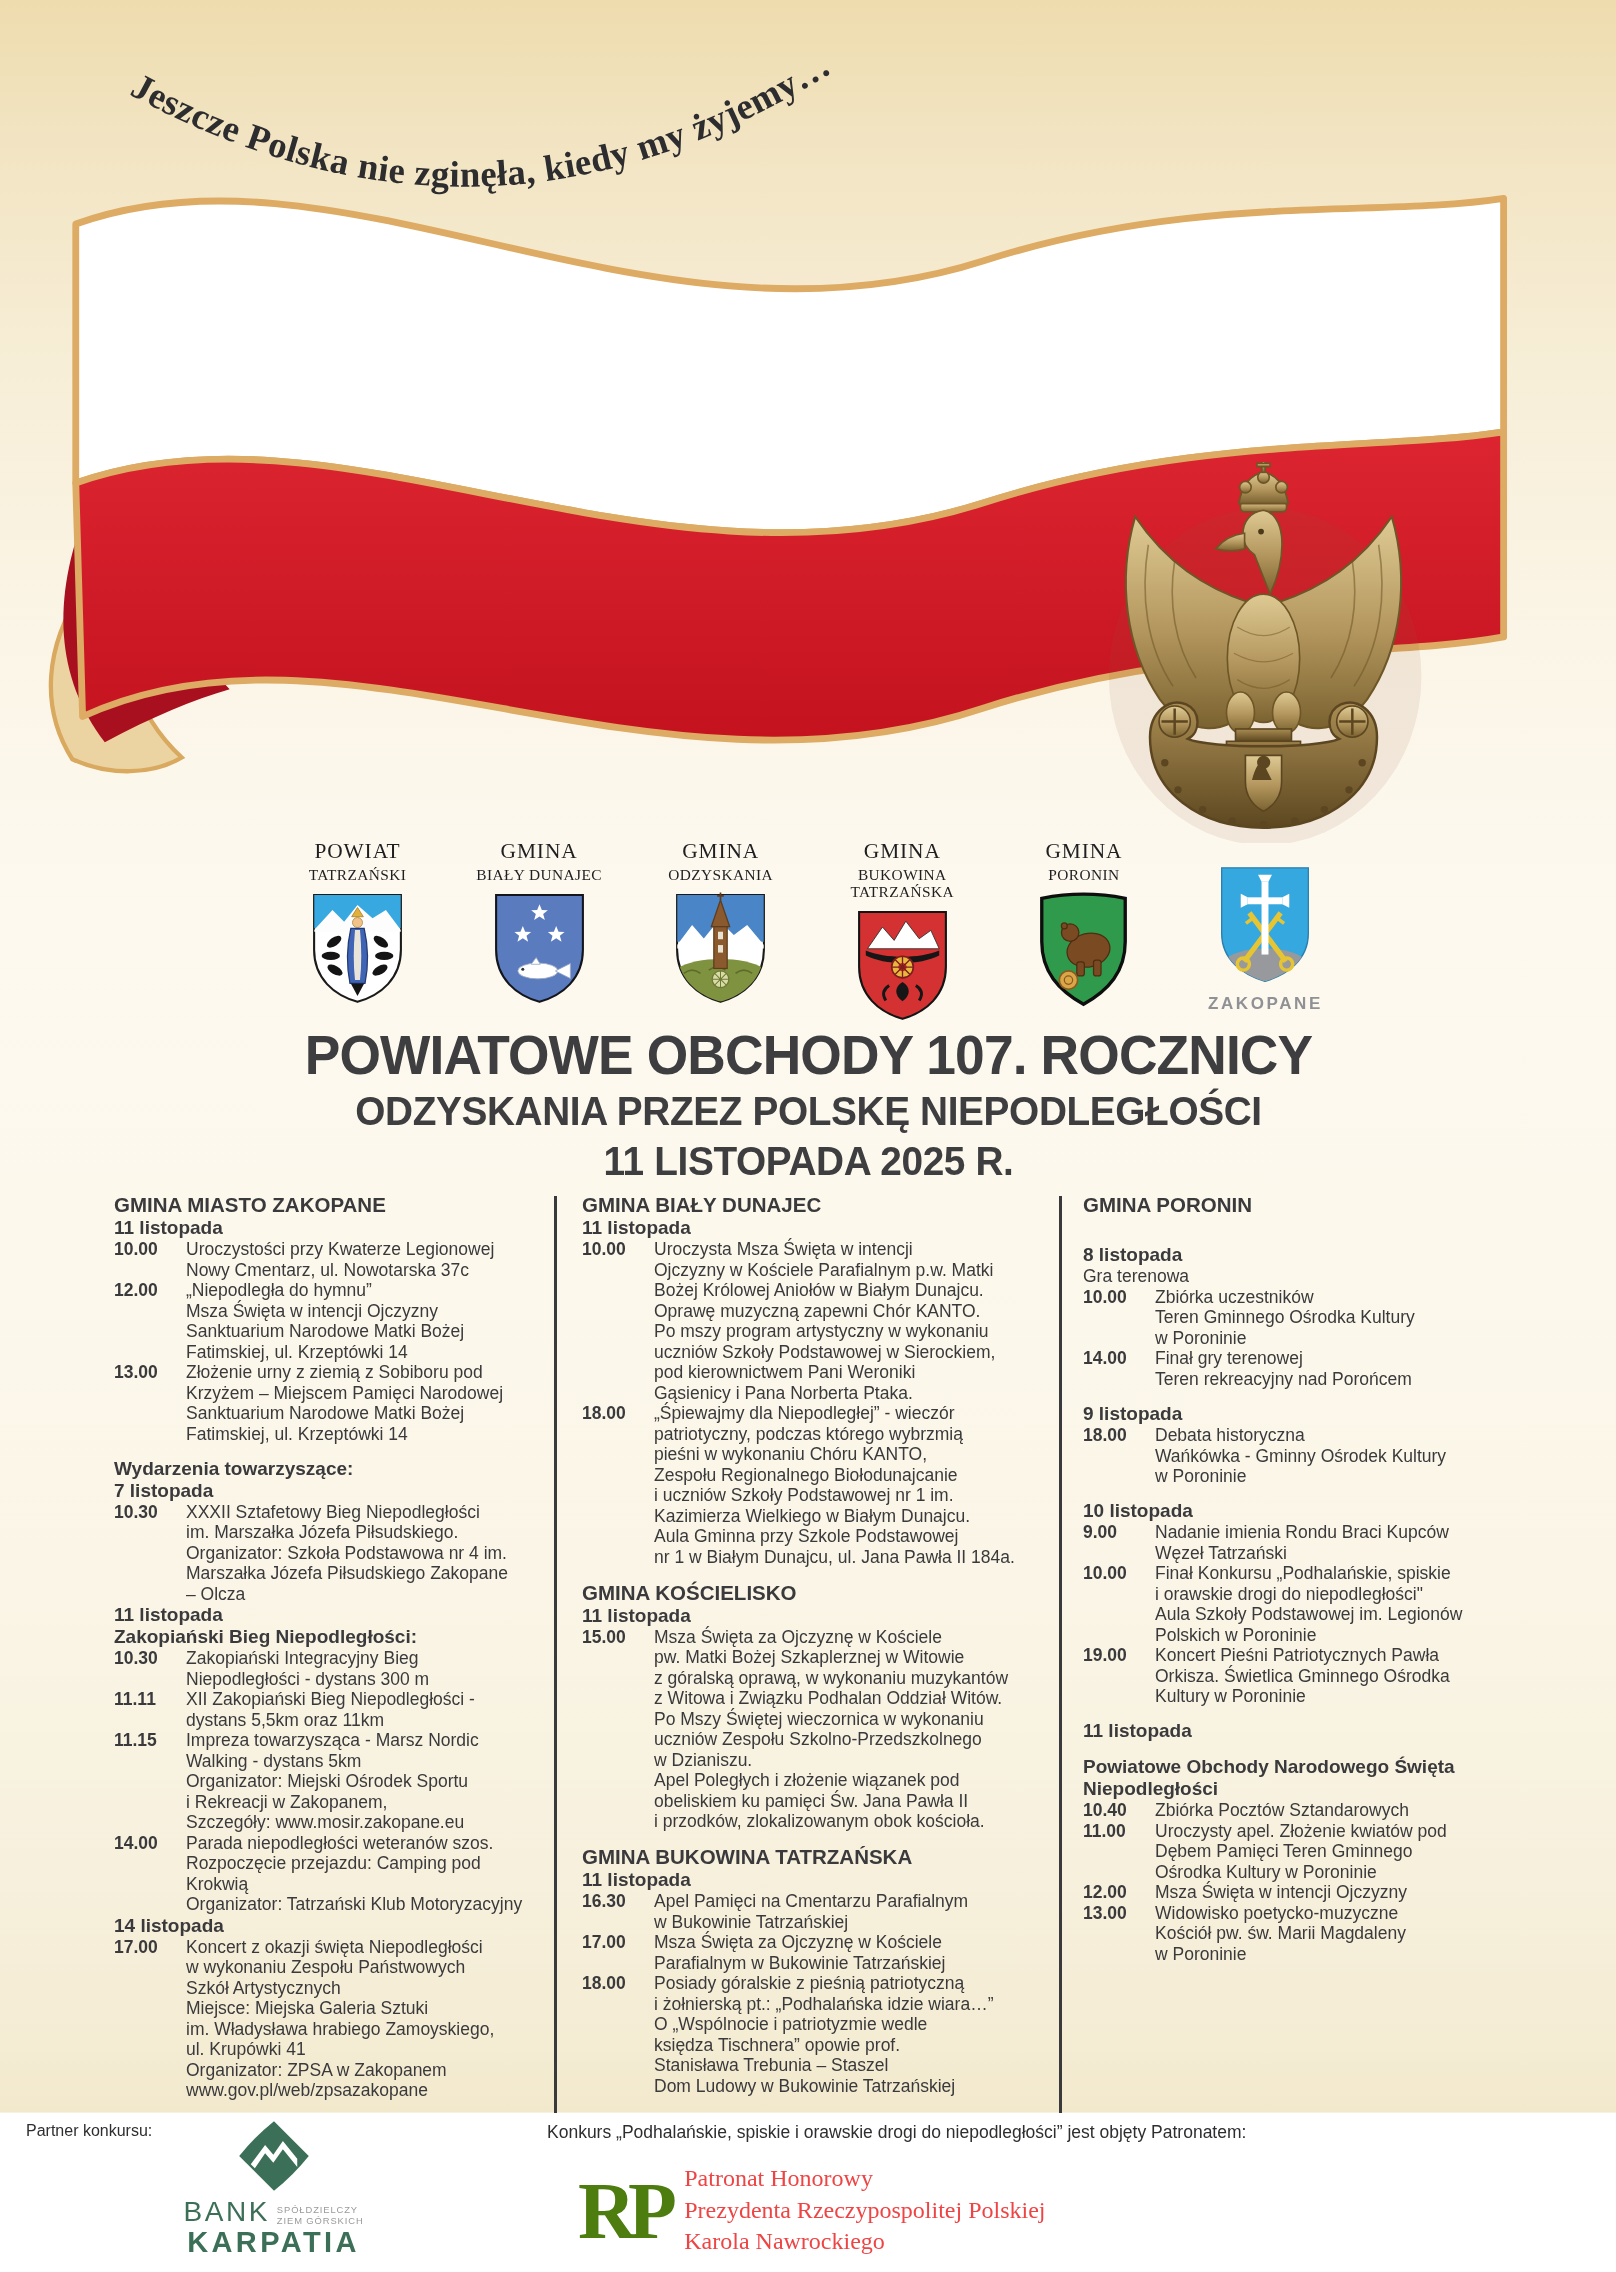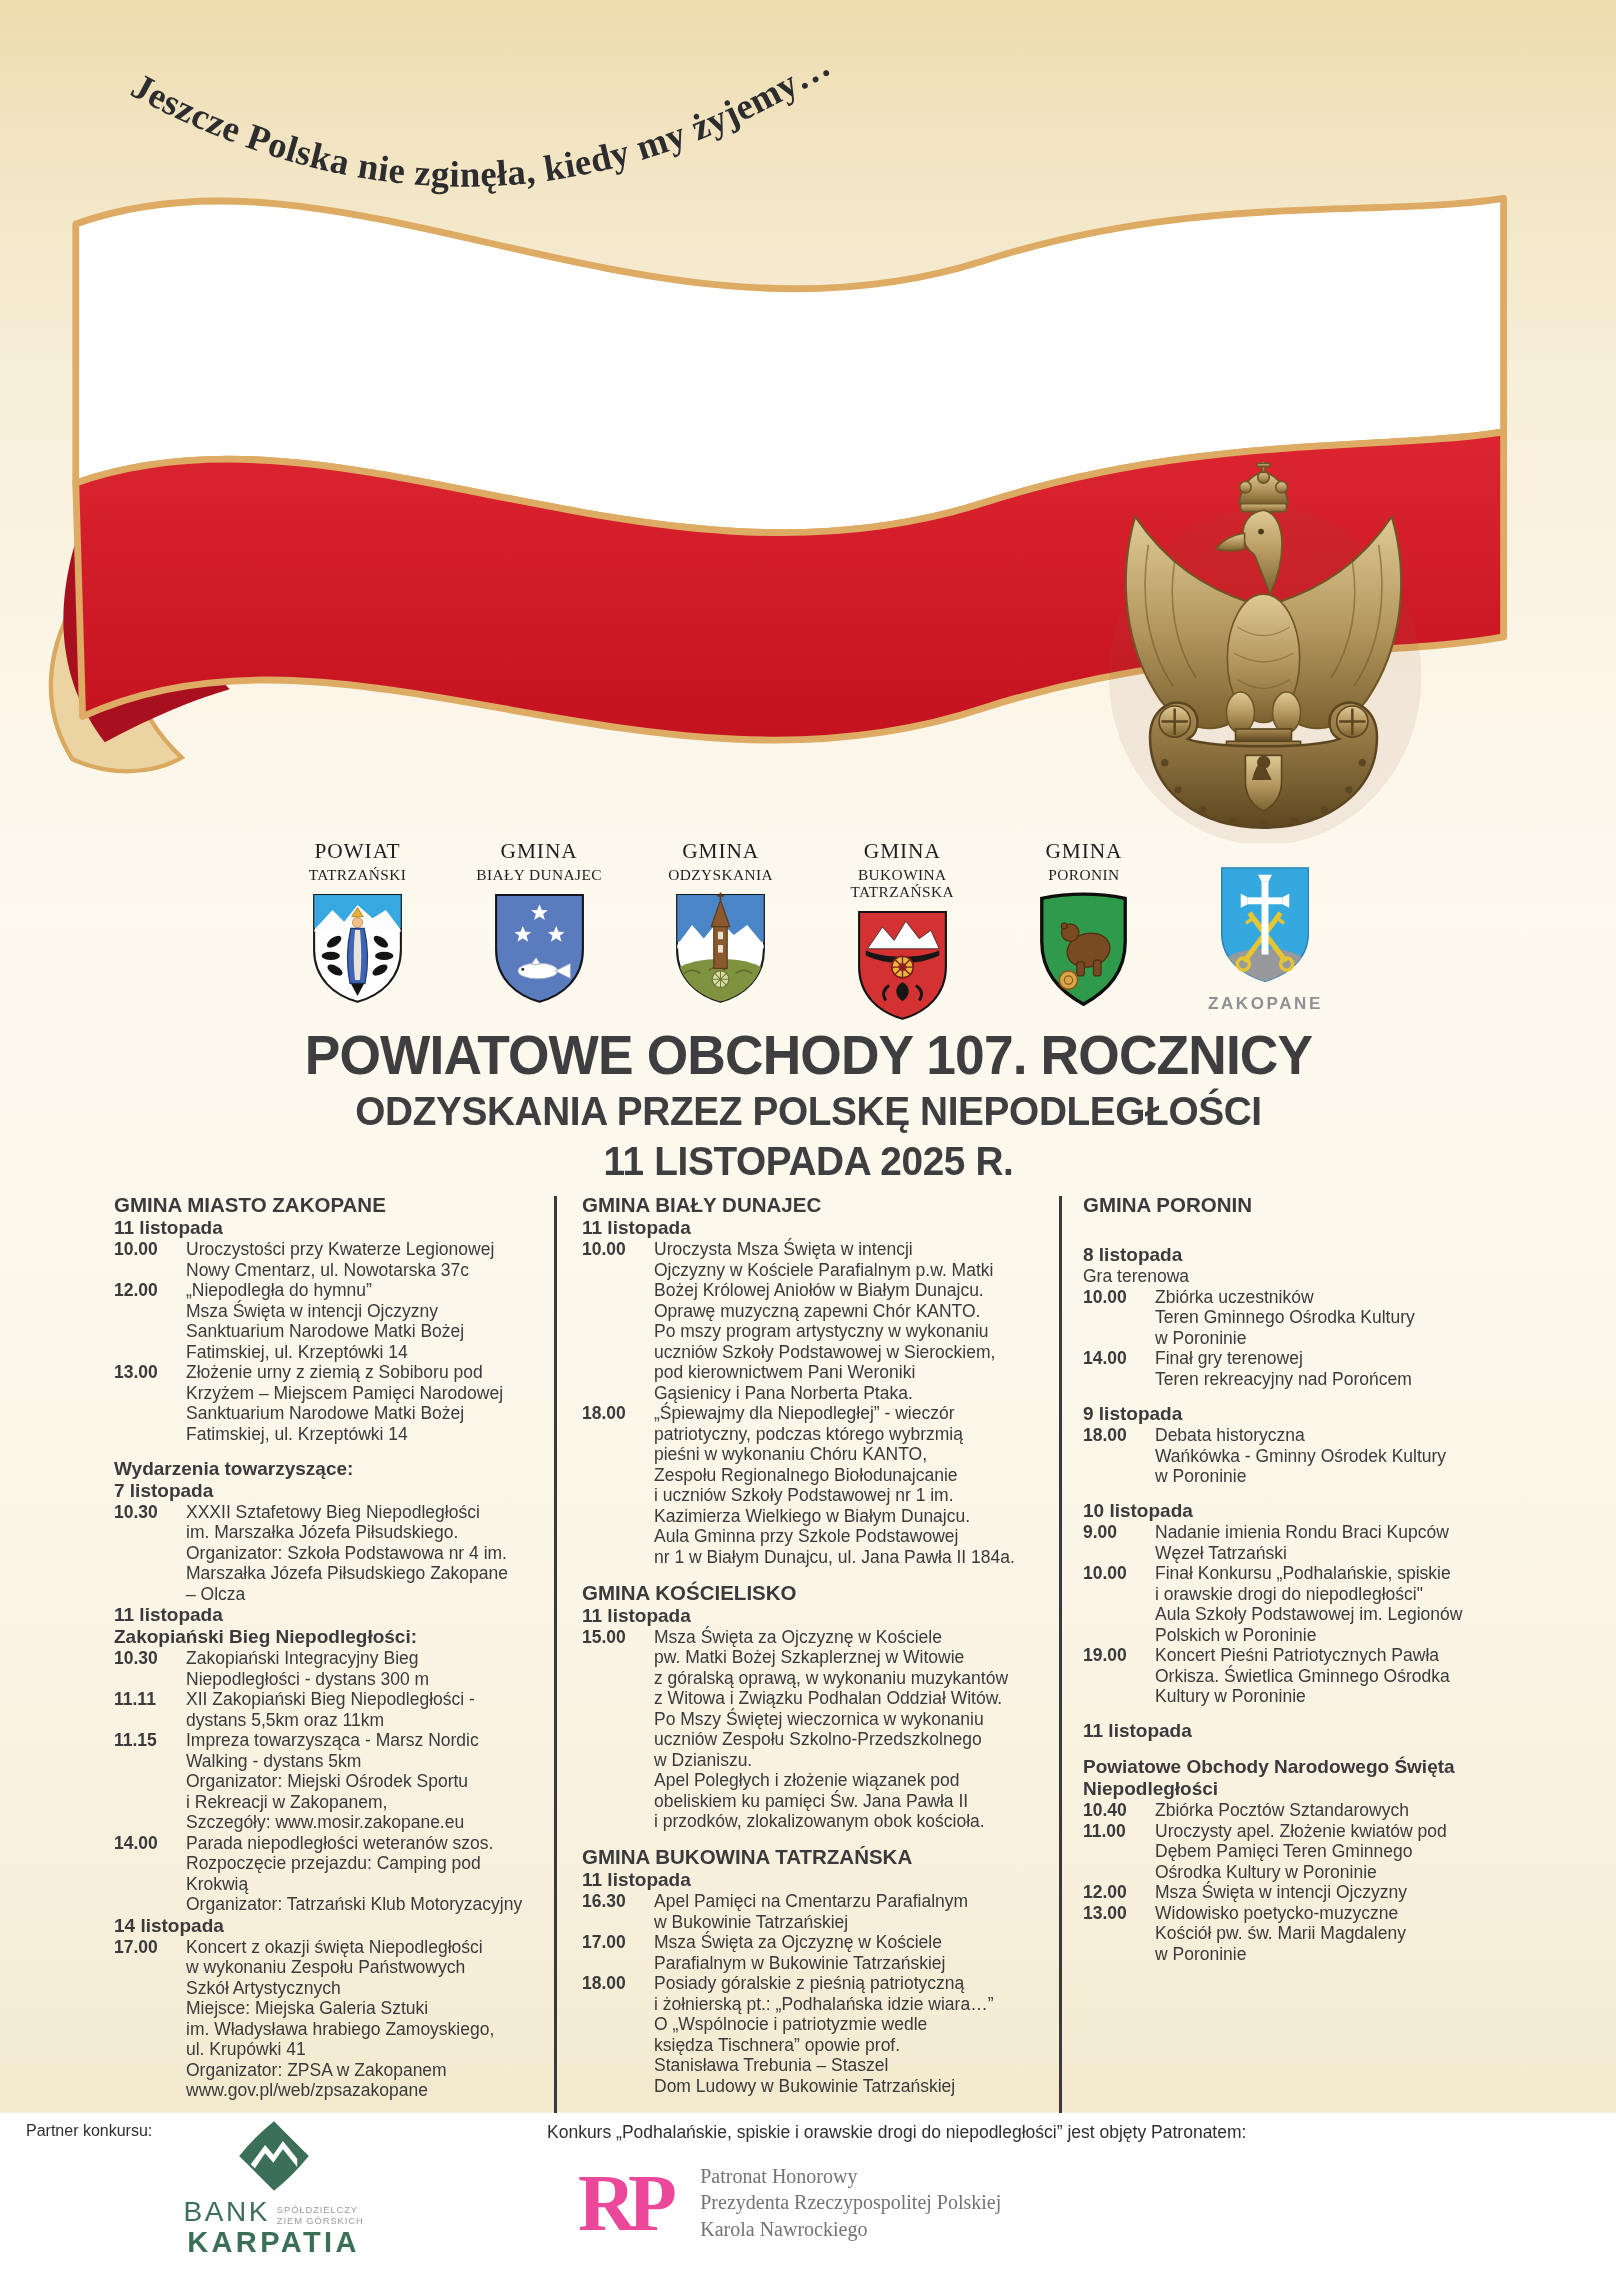--- a/index.html
+++ b/index.html
@@ -51,22 +51,22 @@
   
   #footer{position:absolute;left:0;top:2113px;width:1617px;height:160px;background:#fff;}
   #partner-label{position:absolute;left:26px;top:8.6px;font-size:16px;color:#2e2e30;}
   #bank-block{position:absolute;left:128px;top:1.7px;width:291px;text-align:center;}
   #bank-text-row{display:flex;justify-content:center;align-items:flex-end;margin-top:1.7px;}
   .bank-word{font-size:28px;letter-spacing:2.6px;color:#3c6f57;line-height:1;}
   .bank-small{font-size:9.4px;color:#9a9a9a;letter-spacing:0.9px;text-align:left;margin-left:6.8px;line-height:1.2;}
   .bank-karpatia{font-size:29px;font-weight:bold;letter-spacing:3.4px;color:#3c6f57;line-height:1.15;}
   #konkurs-label{position:absolute;left:547px;top:8.6px;font-size:17.5px;color:#2e2e30;}
   #patronat-row{position:absolute;left:578px;top:50px;display:flex;align-items:center;}
-  #rp-monogram{font-family:"Liberation Serif",serif;font-size:80px;font-weight:bold;color:#ec4899;letter-spacing:-7.7px;line-height:.9;}
-  #patronat-lines{font-family:"Liberation Serif",serif;font-size:20px;line-height:1.32;color:#737373;margin-left:31px;white-space:pre-line;}
+  #rp-monogram{font-family:"Liberation Serif",serif;font-size:80px;font-weight:bold;color:#4d7c0f;letter-spacing:-7.7px;line-height:.9;}
+  #patronat-lines{font-family:"Liberation Serif",serif;font-size:24px;line-height:1.32;color:#ef4444;margin-left:15px;white-space:pre-line;}
 </style>
 </head>
 <body>
 
 <div id="poster">
 
   <svg id="flag-svg" width="1617" height="855" viewBox="0 0 1890 1000" aria-hidden="true">
     <defs>
       <linearGradient id="redg" x1="0" y1="0" x2="0" y2="1">
         <stop offset="0" stop-color="#dc2531"></stop>

